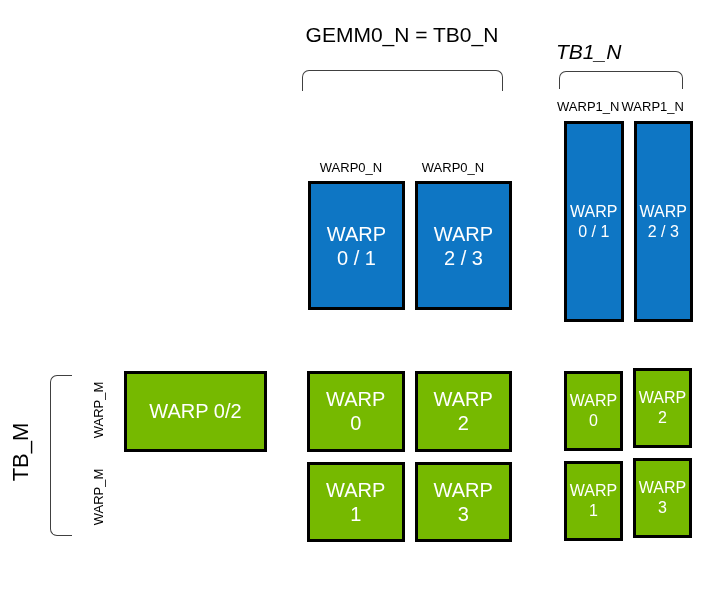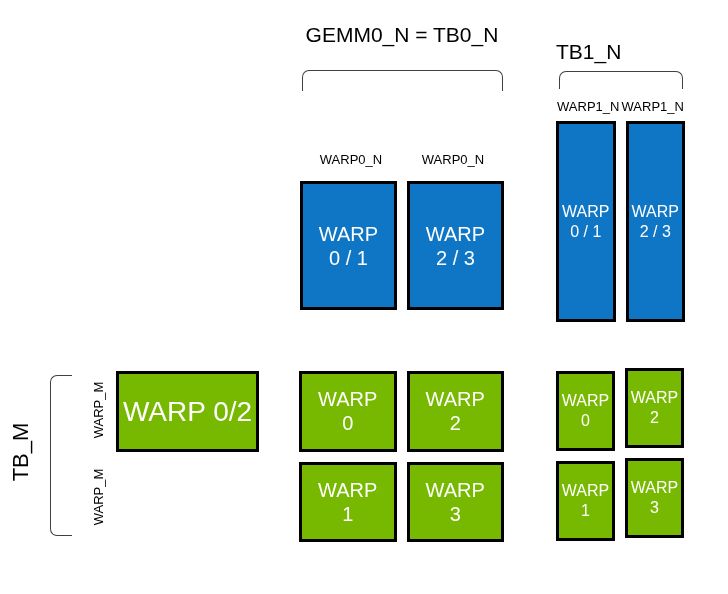--- a/index.html
+++ b/index.html
@@ -20,32 +20,32 @@
 
   
   .title {
     font-size: 21px;
     color: var(--label-text, #000);
     white-space: nowrap;
     line-height: 24px;
   }
   .gemm0-title { left: 297px; top: 23px; width: 210px; text-align: center; }
   .gemm1-line1 { left: 562px; top: 14px; }
-  .gemm1-line2 { left: 556px; top: 40px; }
+  .gemm1-line2 { left: 556px; top: 40px; font-style: italic; }
 
   
   .small-label {
     font-size: 13px;
     color: var(--label-text, #000);
     white-space: nowrap;
   }
   .label-row { display: flex; }
   .label-row span { flex: 1; text-align: center; }
   .warp1n-row { left: 556px; top: 99px; width: 129px; }
-  .warp0n-row { left: 300px; top: 152px; width: 204px; }
+  .warp0n-row { left: 300px; top: 160px; width: 204px; }
 
   
   .bracket-top {
     border: 1.5px solid var(--bracket, #404040);
     border-bottom: none;
     border-radius: 7px 7px 0 0;
     box-sizing: border-box;
   }
   .bracket-gemm0 { left: 302px; top: 70px; width: 201px; height: 21px; }
   .bracket-gemm1 { left: 559px; top: 71px; width: 124px; height: 18px; }
@@ -66,21 +66,21 @@
   }
   .warpm-label {
     left: 59px; width: 80px; height: 20px;
     font-size: 13px; line-height: 20px; color: var(--label-text, #000);
     white-space: nowrap;
   }
   .warpm-top { top: 400px; }
   .warpm-bottom { top: 487px; }
 
   
-  .group { display: grid; gap: 10px; }
+  .group { display: grid; gap: 10px; margin-left: 8px; }
   .tile {
     box-sizing: border-box;
     border: 3px solid var(--border, #000);
     display: flex;
     flex-direction: column;
     align-items: center;
     justify-content: center;
     color: var(--tile-text, #fff);
     text-align: center;
     white-space: nowrap;
@@ -89,21 +89,21 @@
   .tile.green { background: var(--green, #76b900); }
 
   .group-blue-mid   { left: 300px; top: 181px; width: 204px; height: 129px; grid-template-columns: 1fr 1fr; }
   .group-blue-right { left: 556px; top: 121px; width: 129px; height: 201px; grid-template-columns: 1fr 1fr; }
   .group-green-left { left: 116px; top: 371px; width: 143px; height: 171px; grid-template-rows: 1fr 1fr; }
   .group-green-mid  { left: 299px; top: 371px; width: 205px; height: 171px; grid-template-columns: 1fr 1fr; grid-template-rows: 1fr 1fr; }
   .group-green-right{ left: 556px; top: 371px; width: 128px; height: 170px; grid-template-columns: 1fr 1fr; grid-template-rows: 1fr 1fr; }
 
   .group-blue-mid .tile    { font-size: 20px; line-height: 24px; }
   .group-blue-right .tile  { font-size: 16px; line-height: 20px; }
-  .group-green-left .tile  { font-size: 28px; line-height: 25px; text-align: center; }
+  .group-green-left .tile  { font-size: 20px; line-height: 25px; text-align: center; }
   .group-green-mid .tile   { font-size: 20px; line-height: 24px; }
   .group-green-right .tile { font-size: 16px; line-height: 20px; }
 
   
   .up3 { transform: translateY(-3px); }
 </style>
 </head>
 <body>
 
 <div class="canvas">

